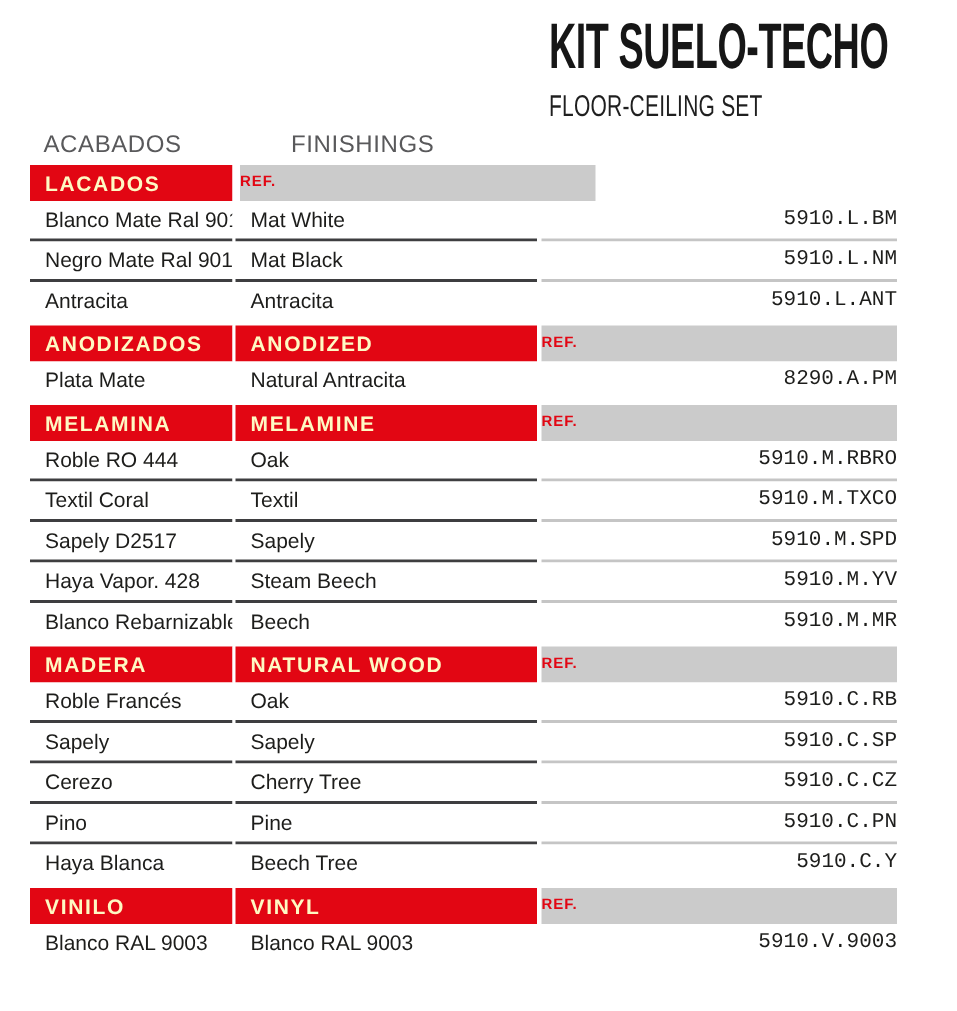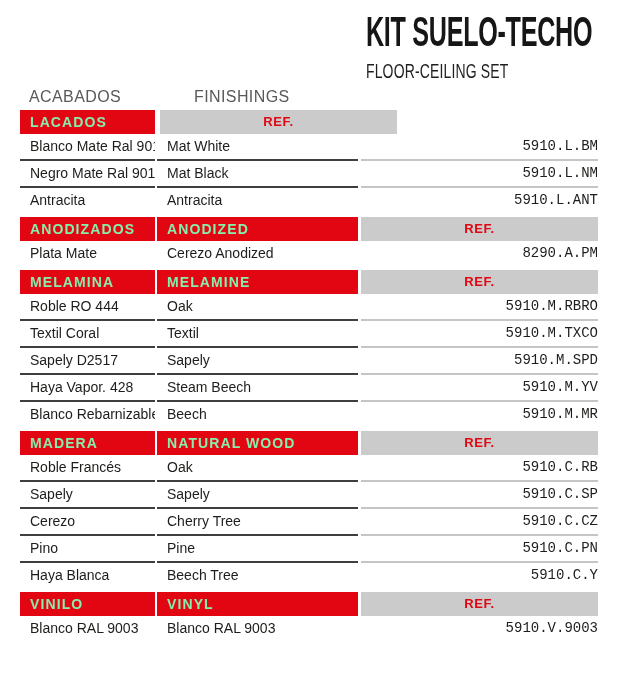--- a/index.html
+++ b/index.html
@@ -48,31 +48,31 @@
   .c3 { width:237px; }
   .g2 { width:2px; background:#ffffff; }
   .g3 { width:3px; background:#ffffff; }
 
   .hdr-row { height:24px; margin-top:2px; }
   section:first-of-type .hdr-row { margin-top:0; }
 
   .hdr {
     box-sizing:border-box;
     background:var(--accent-red, #e20613);
-    color:#86efac;
+    color:#fef9c3;
     font-size:14px; font-weight:700; letter-spacing:1.1px;
     line-height:24px; padding-left:10px;
     white-space:nowrap; overflow:hidden;
   }
   .refhdr {
     box-sizing:border-box;
     background:var(--ref-bg, #cbcbcb);
     color:var(--accent-red, #e20613);
-    font-size:13px; font-weight:700; letter-spacing:0.6px;
-    line-height:24px; text-align:center;
+    font-size:10px; font-weight:700; letter-spacing:0.6px;
+    line-height:24px; text-align:left;
   }
 
   .data-row { height:27px; }
   .cell {
     box-sizing:border-box;
     font-size:14px; color:#1d1d1b;
     line-height:25px; padding-left:10px;
     border-bottom:2px solid #3e3e40;
     white-space:nowrap; overflow:hidden;
     background:#ffffff;
@@ -138,21 +138,21 @@
       <div class="c1 hdr"><span>ANODIZADOS</span></div>
       <div class="g2"></div>
       <div class="c2 hdr"><span>ANODIZED</span></div>
       <div class="g3"></div>
       <div class="c3 refhdr"><span>REF.</span></div>
     </div>
 
   <div class="data-row">
     <div class="c1 cell"><span>Plata Mate</span></div>
     <div class="g2"></div>
-    <div class="c2 cell"><span>Cerezo Anodized</span></div>
+    <div class="c2 cell"><span>Natural Antracita</span></div>
     <div class="g3"></div>
     <div class="c3 cell ref"><span>8290.A.PM</span></div>
   </div>
 </section>
 
   <section>
     <div class="hdr-row">
       <div class="c1 hdr"><span>MELAMINA</span></div>
       <div class="g2"></div>
       <div class="c2 hdr"><span>MELAMINE</span></div>

